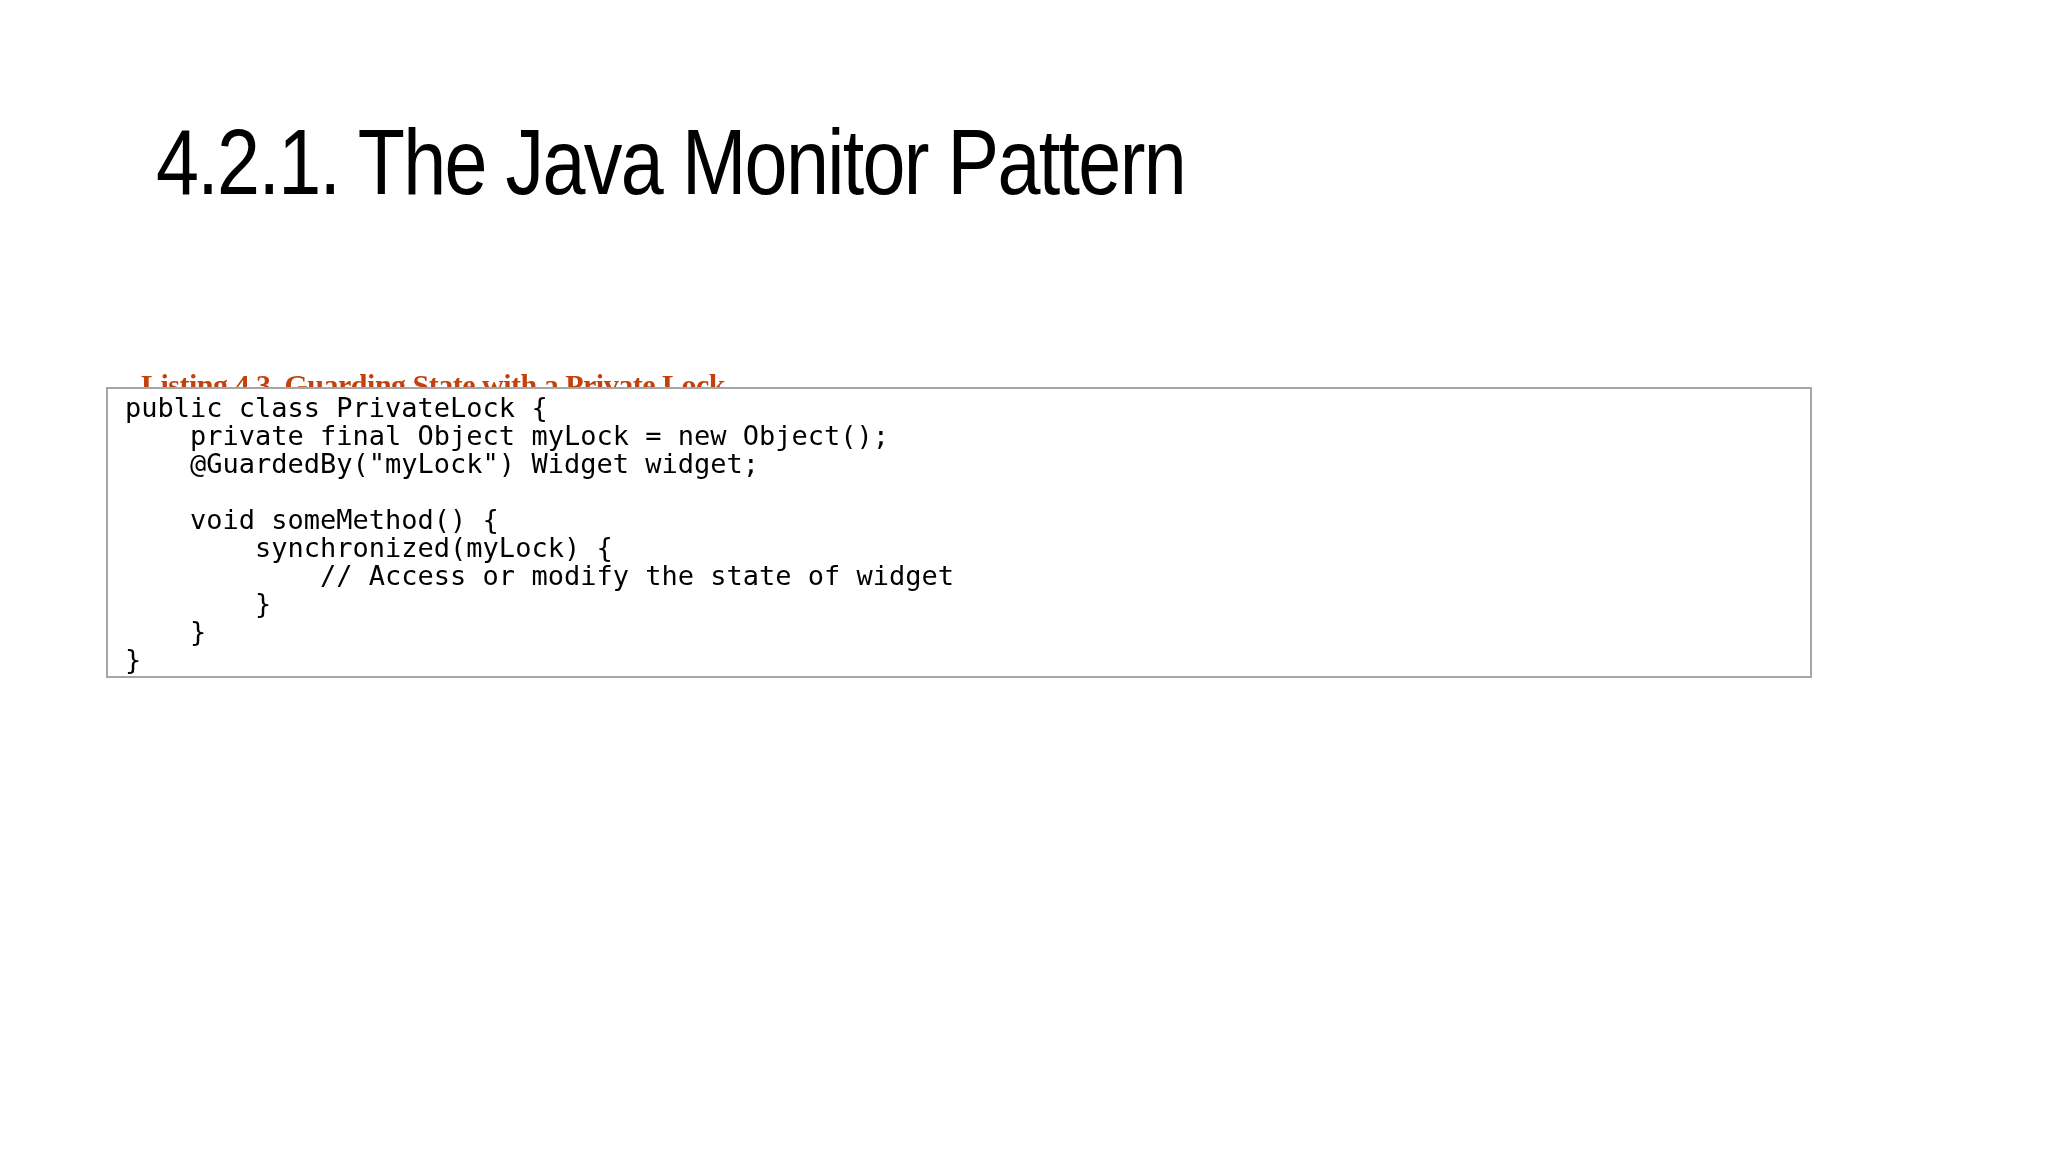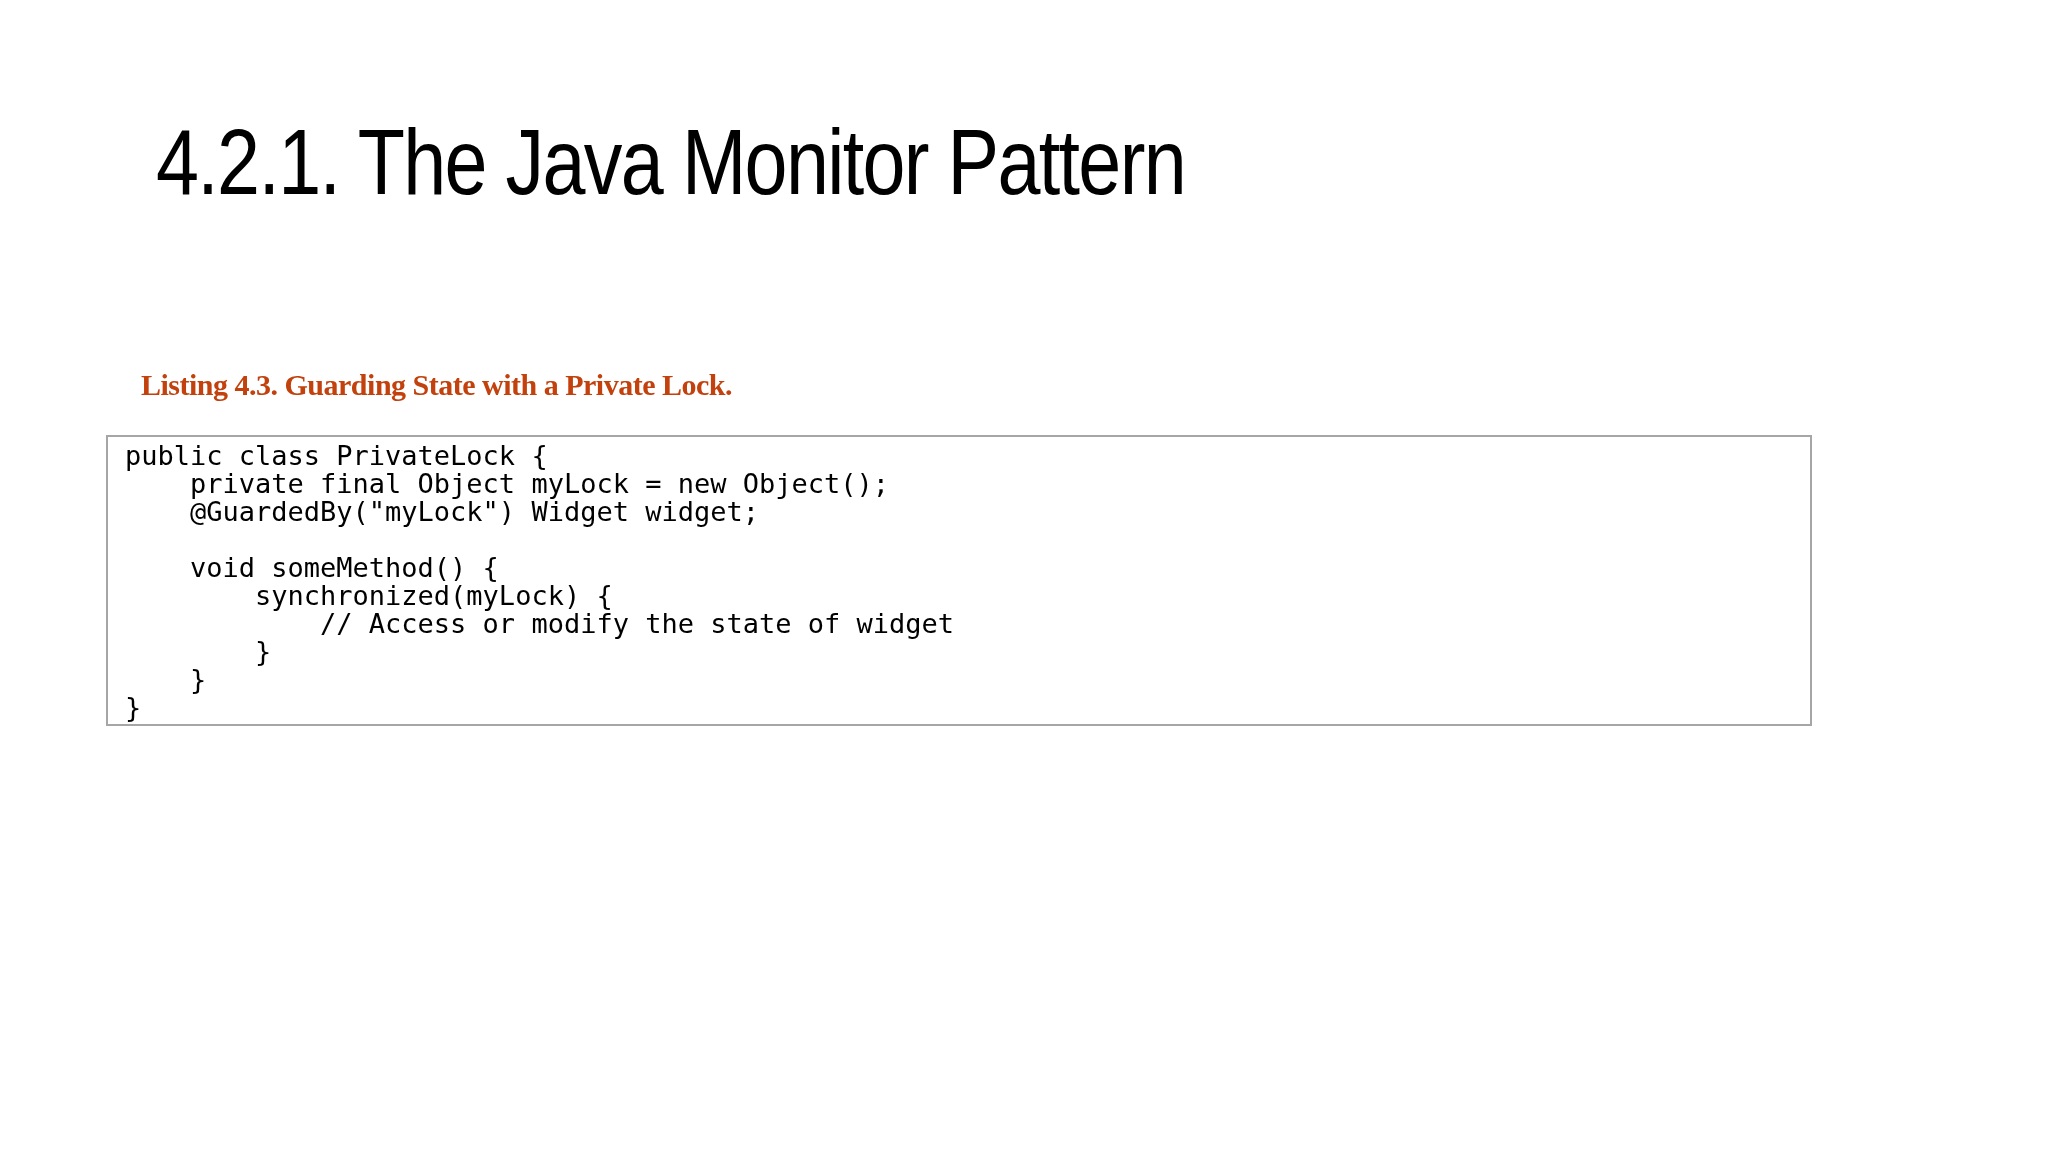--- a/index.html
+++ b/index.html
@@ -46,21 +46,20 @@
   }
   .code-box {
     position: absolute;
     left: 106px;
     top: 387px;
     width: 1706px;
     height: 291px;
     box-sizing: border-box;
     border: 2px solid #a6a6a6;
     background: #ffffff;
-    margin-top: 48px;
   }
   .code-box pre {
     margin: 0;
     padding: 5px 0 0 17px;
     font-family: "DejaVu Sans Mono", "Liberation Mono", monospace;
     font-size: 27px;
     line-height: 28px;
     white-space: pre;
     color: #000000;
   }

